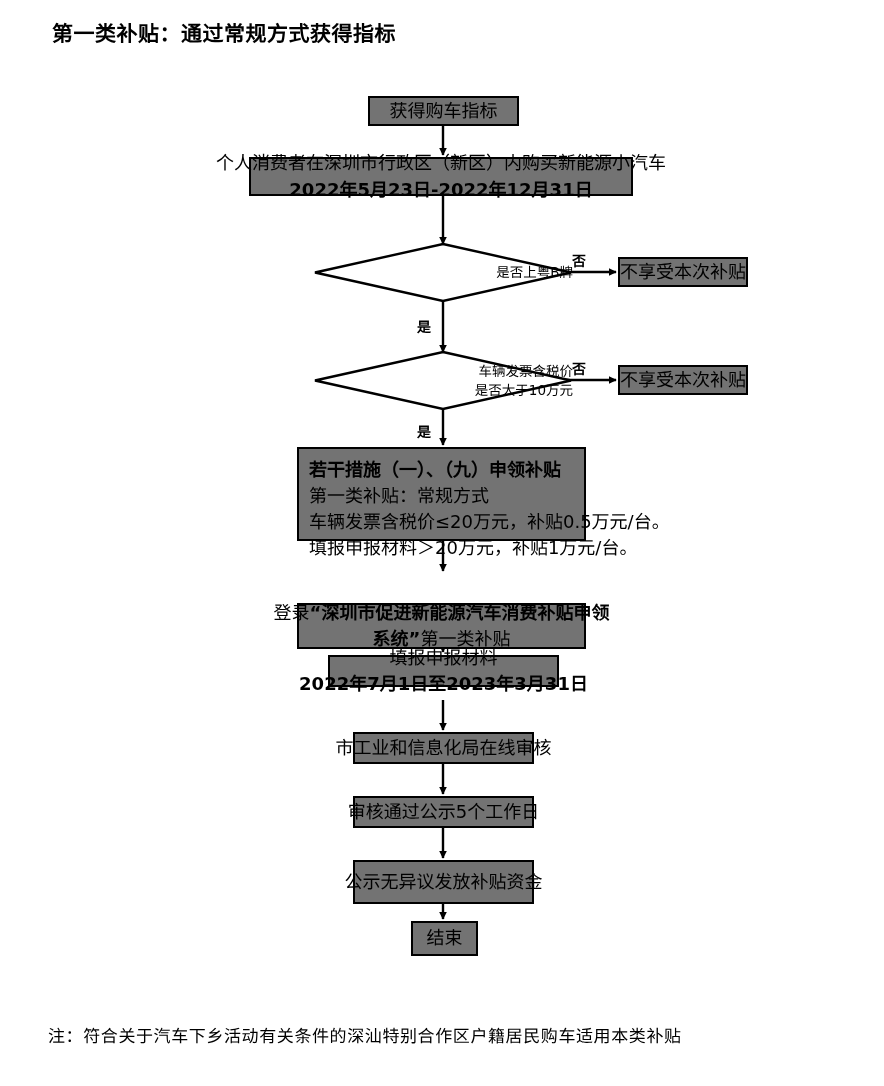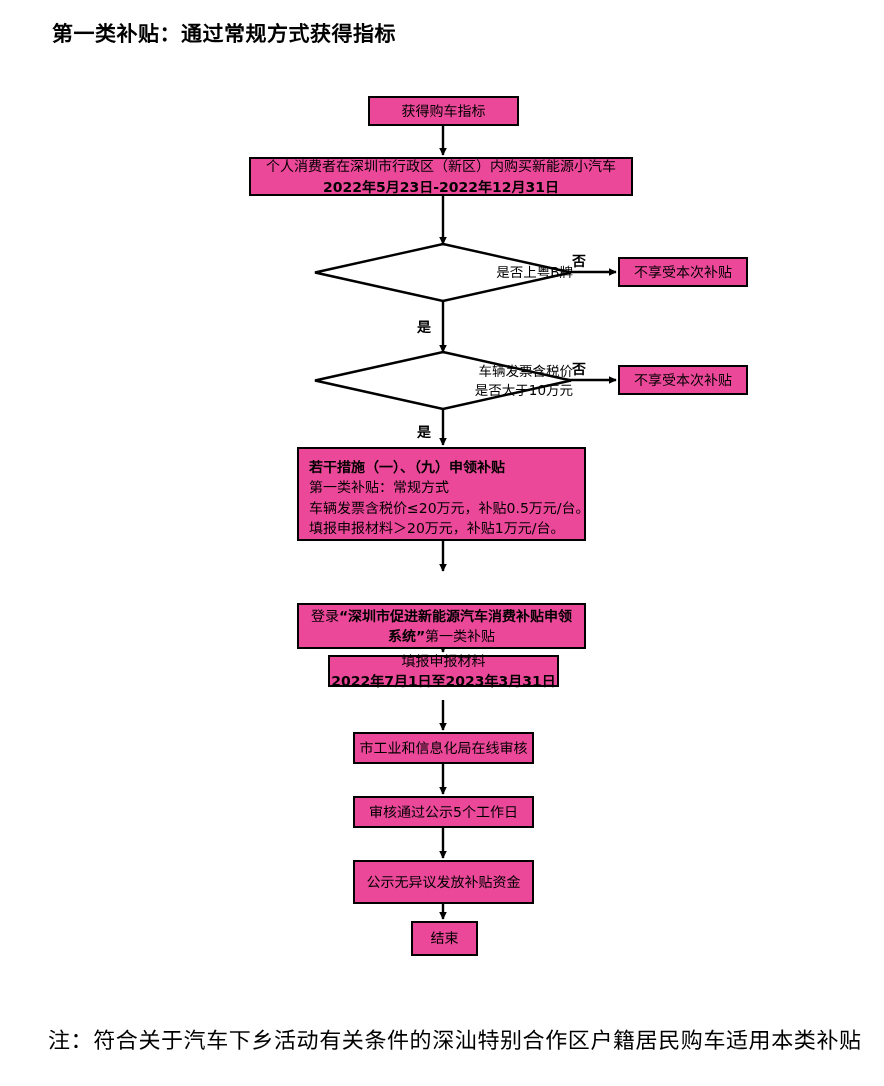--- a/index.html
+++ b/index.html
@@ -35,37 +35,37 @@
     white-space: nowrap;
     line-height: 1.4;
   }
 
   
   .footnote {
     position: absolute;
     left: 48px;
     top: 1022px;
     font-family: "DejaVu Serif", "Liberation Serif", serif;
-    font-size: 22px;
+    font-size: 17px;
     letter-spacing: 0.6px;
     white-space: nowrap;
   }
 
   
   .node {
     position: absolute;
     box-sizing: border-box;
     border: 2px solid #000000;
-    background: #ec4899;
+    background: #737373;
     display: flex;
     flex-direction: column;
     align-items: center;
     justify-content: center;
     text-align: center;
-    font-size: 14px;
+    font-size: 18px;
     line-height: 1.45;
     z-index: 3;
   }
   .node .line { white-space: nowrap; }
   .node .bold { font-weight: bold; }
 
   
   .node.detail {
     align-items: flex-start;
     justify-content: flex-start;

